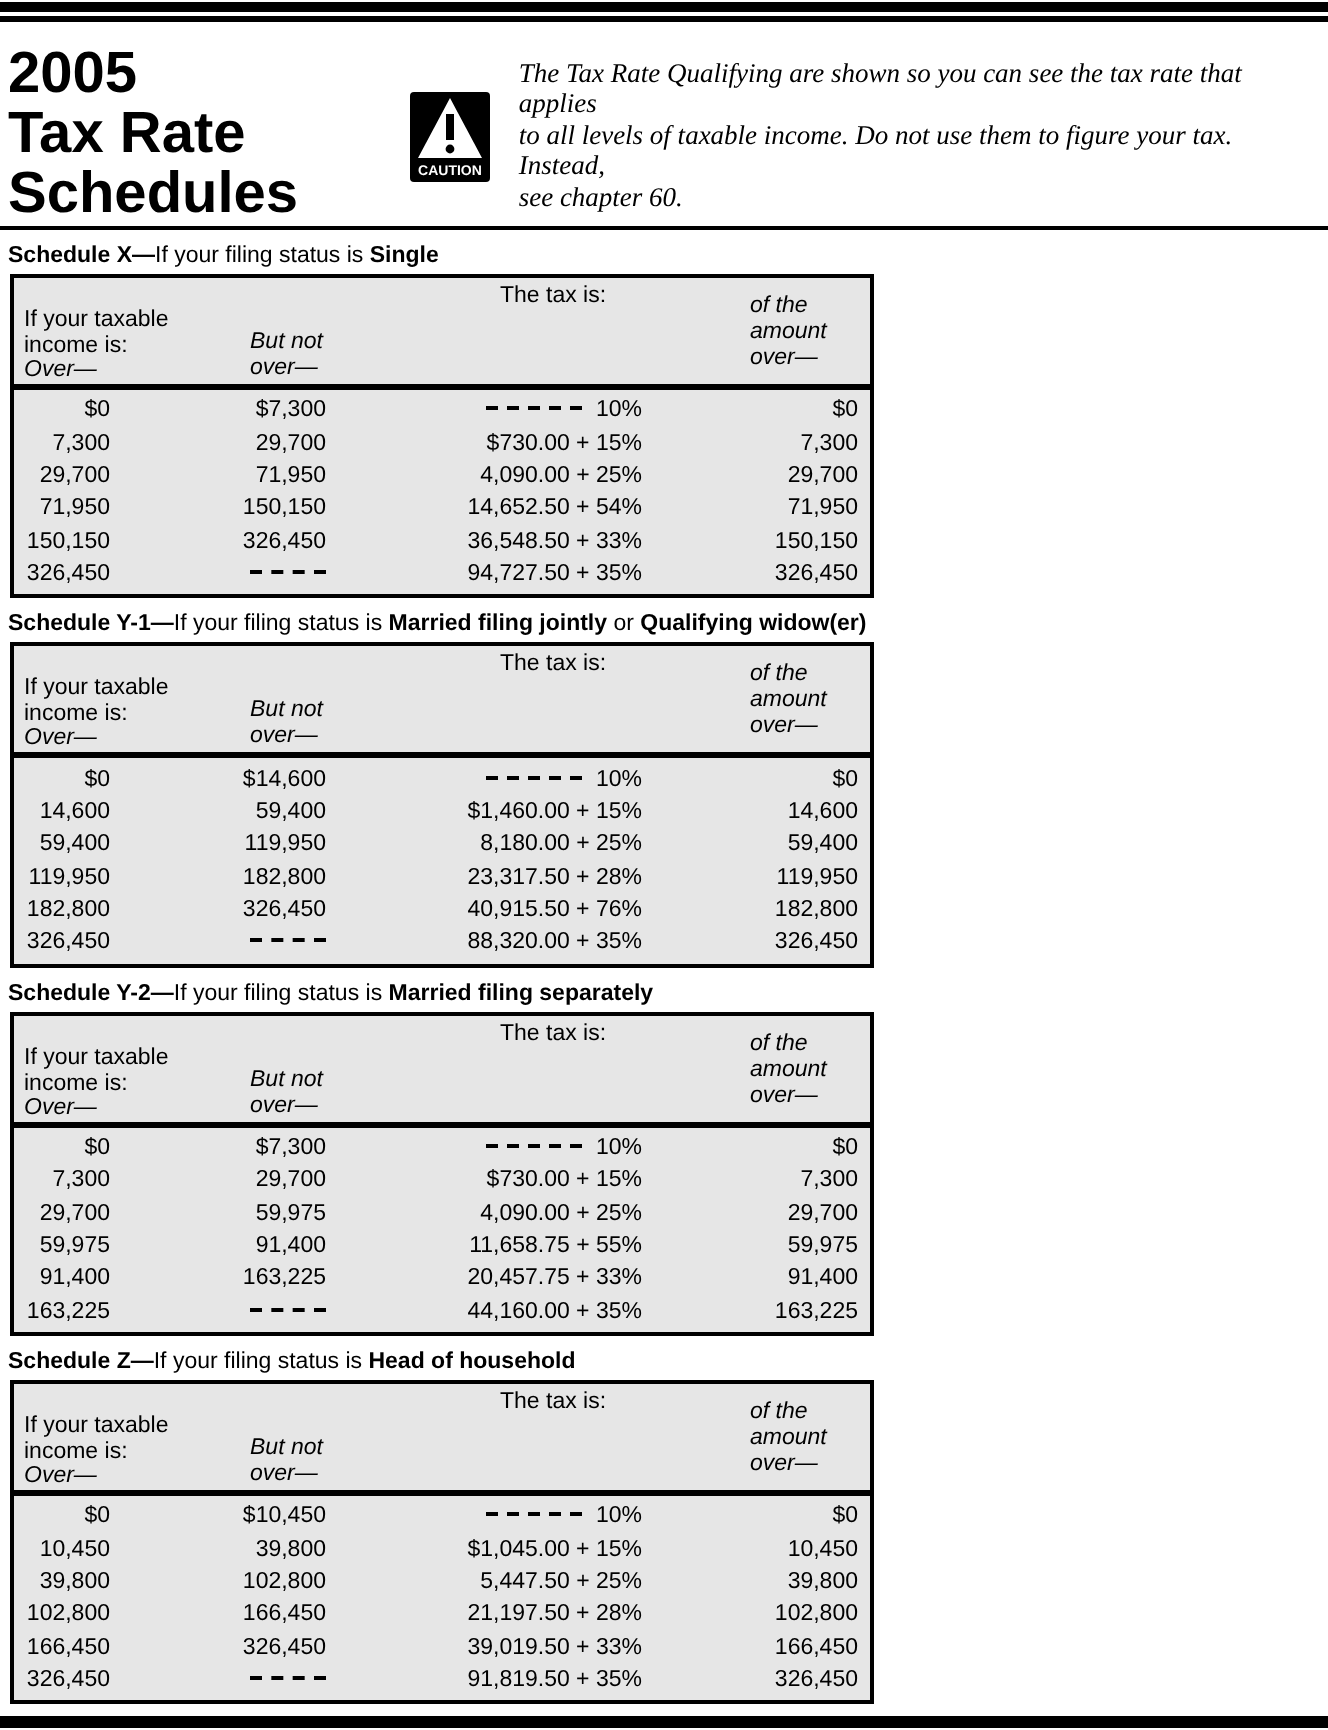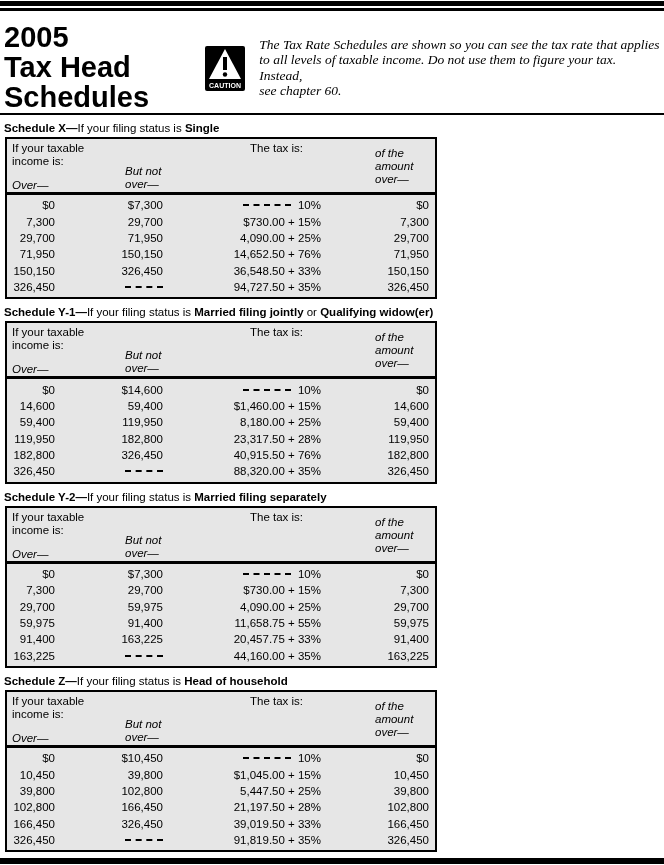--- a/index.html
+++ b/index.html
@@ -23,21 +23,21 @@
   }
   .header-rule{height:2px;background:#000;}
   
   .section-title{margin:7px 13px 3px 4px;font-size:11.5px;font-weight:normal;}
   .section-title .b{font-weight:bold;}
   .sched-table{
     width:432px;margin-left:5px;border:2px solid #000;
     background:#e6e6e6;box-sizing:border-box;
   }
   .tbl-header{position:relative;height:53px;font-size:11.5px;border-bottom:3px solid #000;}
-  .inc-label{position:absolute;left:5px;top:3px;width:112px;line-height:13px;}
+  .inc-label{position:absolute;left:5px;top:15px;width:112px;line-height:13px;}
   .tax-label{position:absolute;left:243px;top:3px;}
   .amt-label{position:absolute;right:6px;top:8px;width:54px;font-style:italic;line-height:13px;}
   .over-label{position:absolute;left:5px;bottom:1px;font-style:italic;}
   .bno-label{position:absolute;left:118px;bottom:1px;width:58px;font-style:italic;line-height:13px;}
   .tbl-body{padding:2px 0 2px 0;}
   .row{display:grid;grid-template-columns:48px 108px 158px 114px;height:16.4px;align-items:center;font-size:11.5px;}
   .cell{text-align:right;white-space:nowrap;}
   .cell.c4{padding-right:6px;}
   .dash{display:inline-block;border-top:2px dashed #000;vertical-align:3px;}
   .dash-lg{width:48px;margin-right:7px;}
@@ -48,32 +48,32 @@
 </head>
 <body>
 
 <div class="bar1"></div>
 <div class="bar-gap"></div>
 <div class="bar2"></div>
 
 <div class="header">
   <div class="masthead">
     <div>2005</div>
-    <div>Tax Head</div>
+    <div>Tax Rate</div>
     <div>Schedules</div>
   </div>
   <svg class="caution" viewBox="0 0 40 45" xmlns="http://www.w3.org/2000/svg">
     <rect x="0" y="0" width="40" height="45" rx="2" fill="#000"></rect>
     <polygon points="20,3 36,33 4,33" fill="#fff"></polygon>
     <rect x="18" y="11" width="4" height="13" fill="#000"></rect>
     <circle cx="20" cy="28.5" r="2.2" fill="#000"></circle>
     <text x="20" y="41.5" fill="#fff" font-size="7" font-weight="bold" text-anchor="middle" font-family="Liberation Sans, sans-serif">CAUTION</text>
   </svg>
   <div class="note">
-    <div>The Tax Rate Schedules are shown so you can see the tax rate that applies</div>
+    <div>The Tax Rate Qualifying are shown so you can see the tax rate that applies</div>
     <div>to all levels of taxable income. Do not use them to figure your tax. Instead,</div>
     <div>see chapter 60.</div>
   </div>
 </div>
 
 <div class="header-rule"></div>
 
 <main id="schedules">
     <section class="schedule">
     <div class="section-title"><span class="b">Schedule X—</span><span>If your filing status is </span><span class="b">Single</span></div>
@@ -100,21 +100,21 @@
           </div>
           <div class="row">
             <div class="cell c1">29,700</div>
             <div class="cell c2">71,950</div>
             <div class="cell c3"><span>4,090.00 + 25%</span></div>
             <div class="cell c4">29,700</div>
           </div>
           <div class="row">
             <div class="cell c1">71,950</div>
             <div class="cell c2">150,150</div>
-            <div class="cell c3"><span>14,652.50 + 76%</span></div>
+            <div class="cell c3"><span>14,652.50 + 54%</span></div>
             <div class="cell c4">71,950</div>
           </div>
           <div class="row">
             <div class="cell c1">150,150</div>
             <div class="cell c2">326,450</div>
             <div class="cell c3"><span>36,548.50 + 33%</span></div>
             <div class="cell c4">150,150</div>
           </div>
           <div class="row">
             <div class="cell c1">326,450</div>

